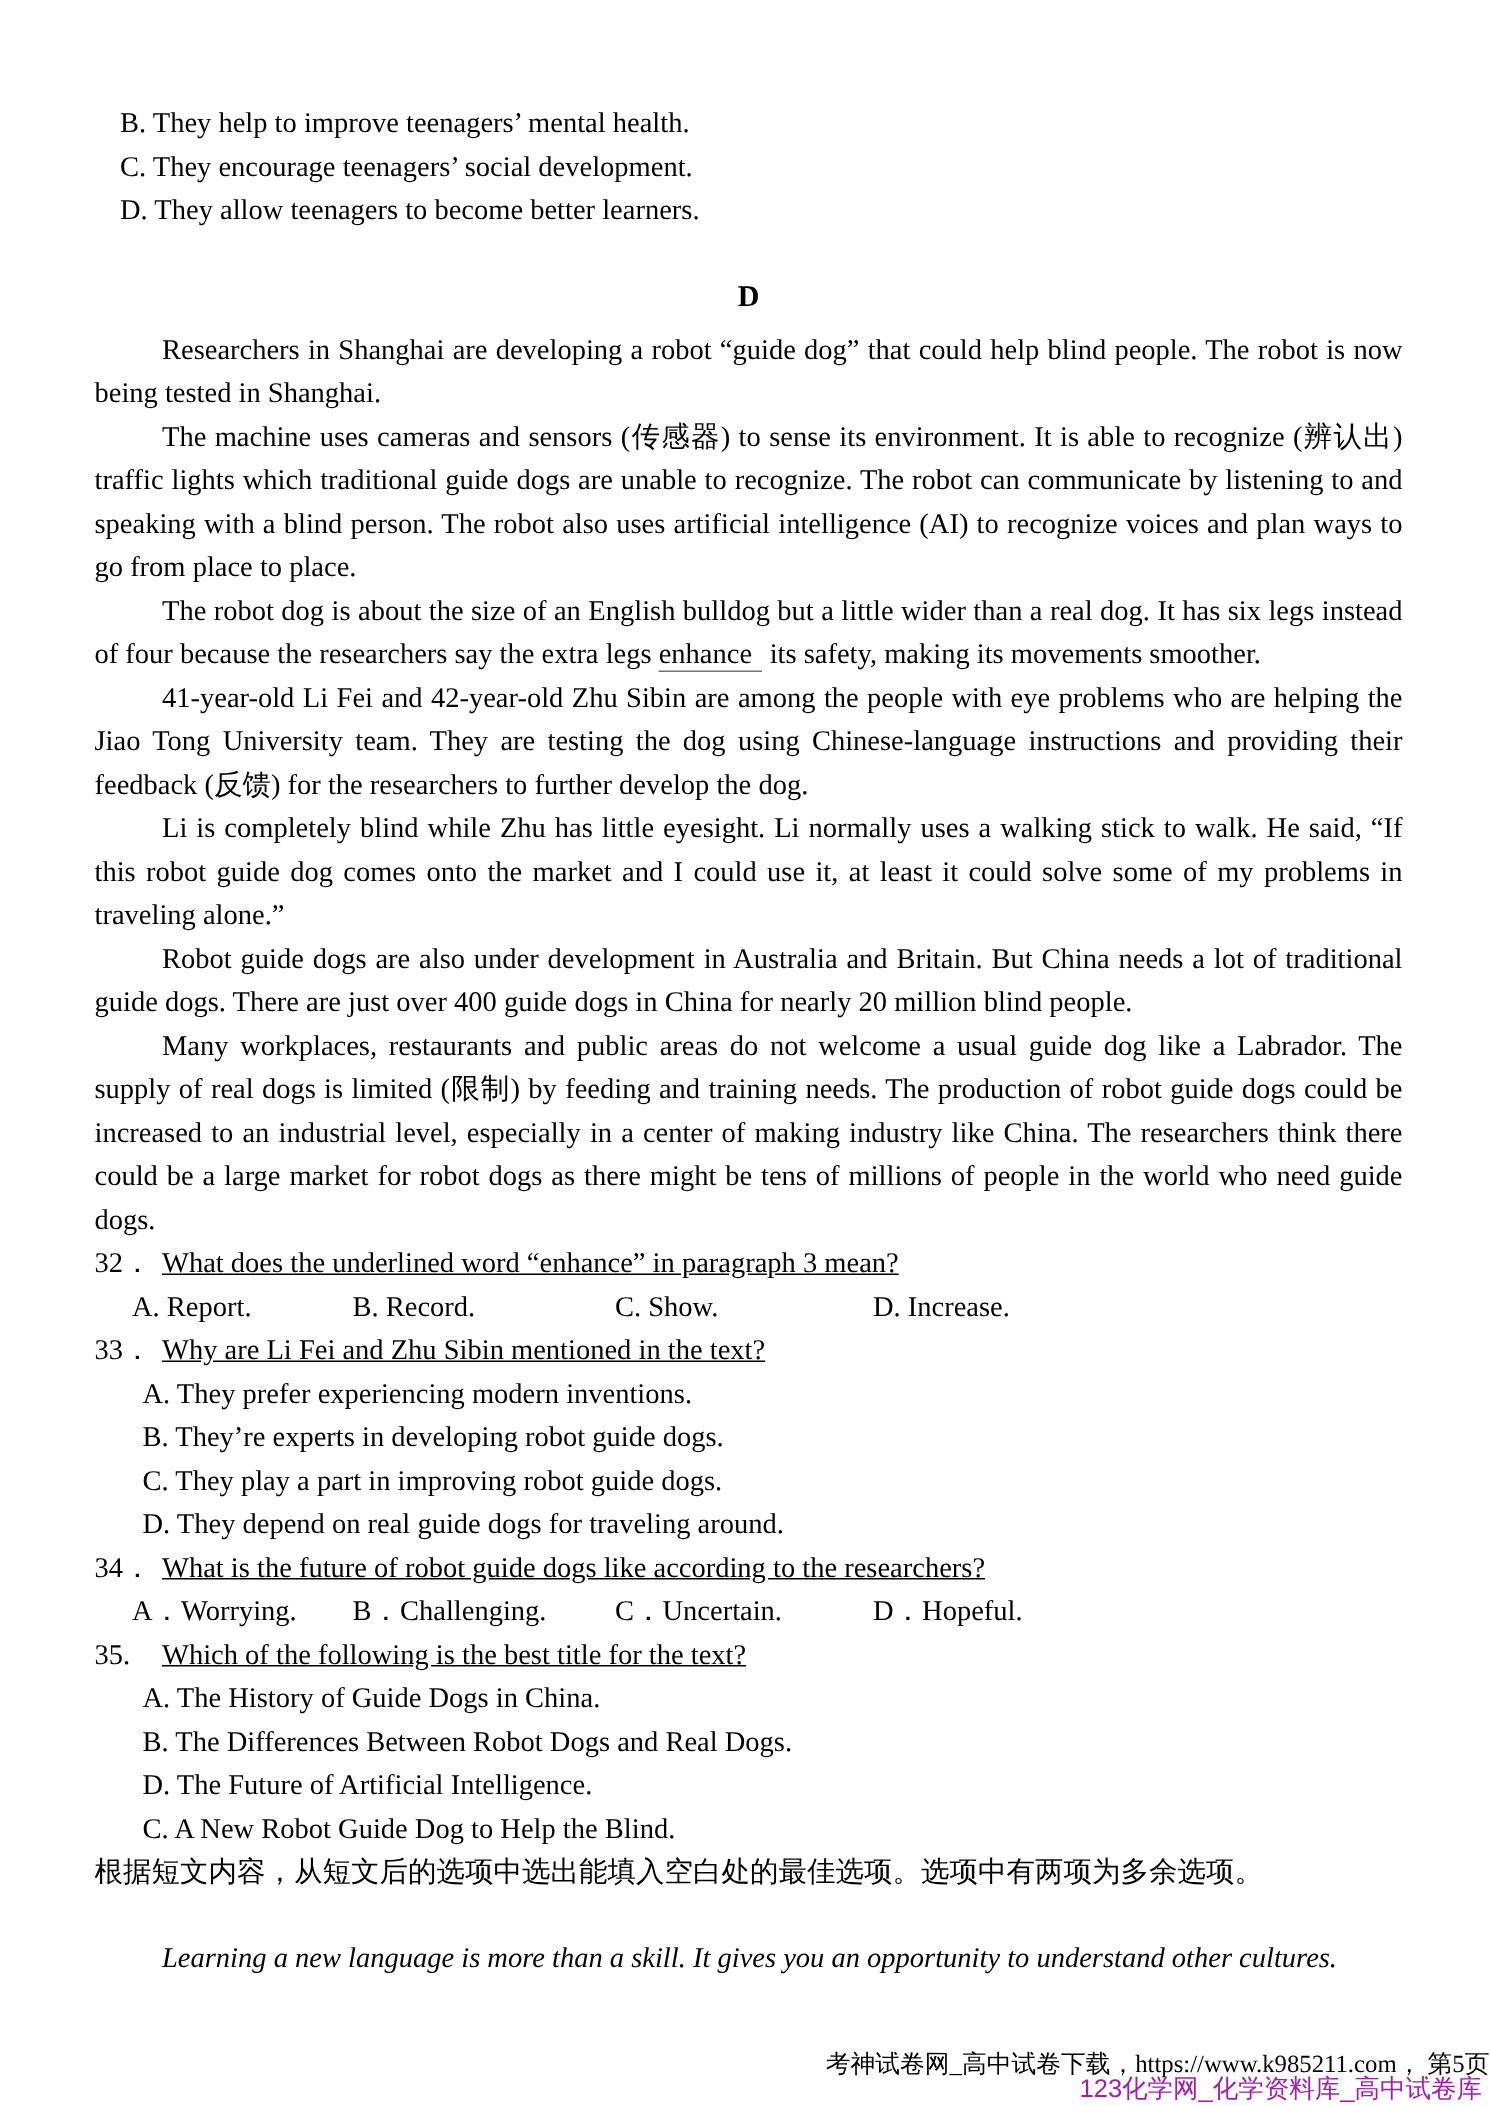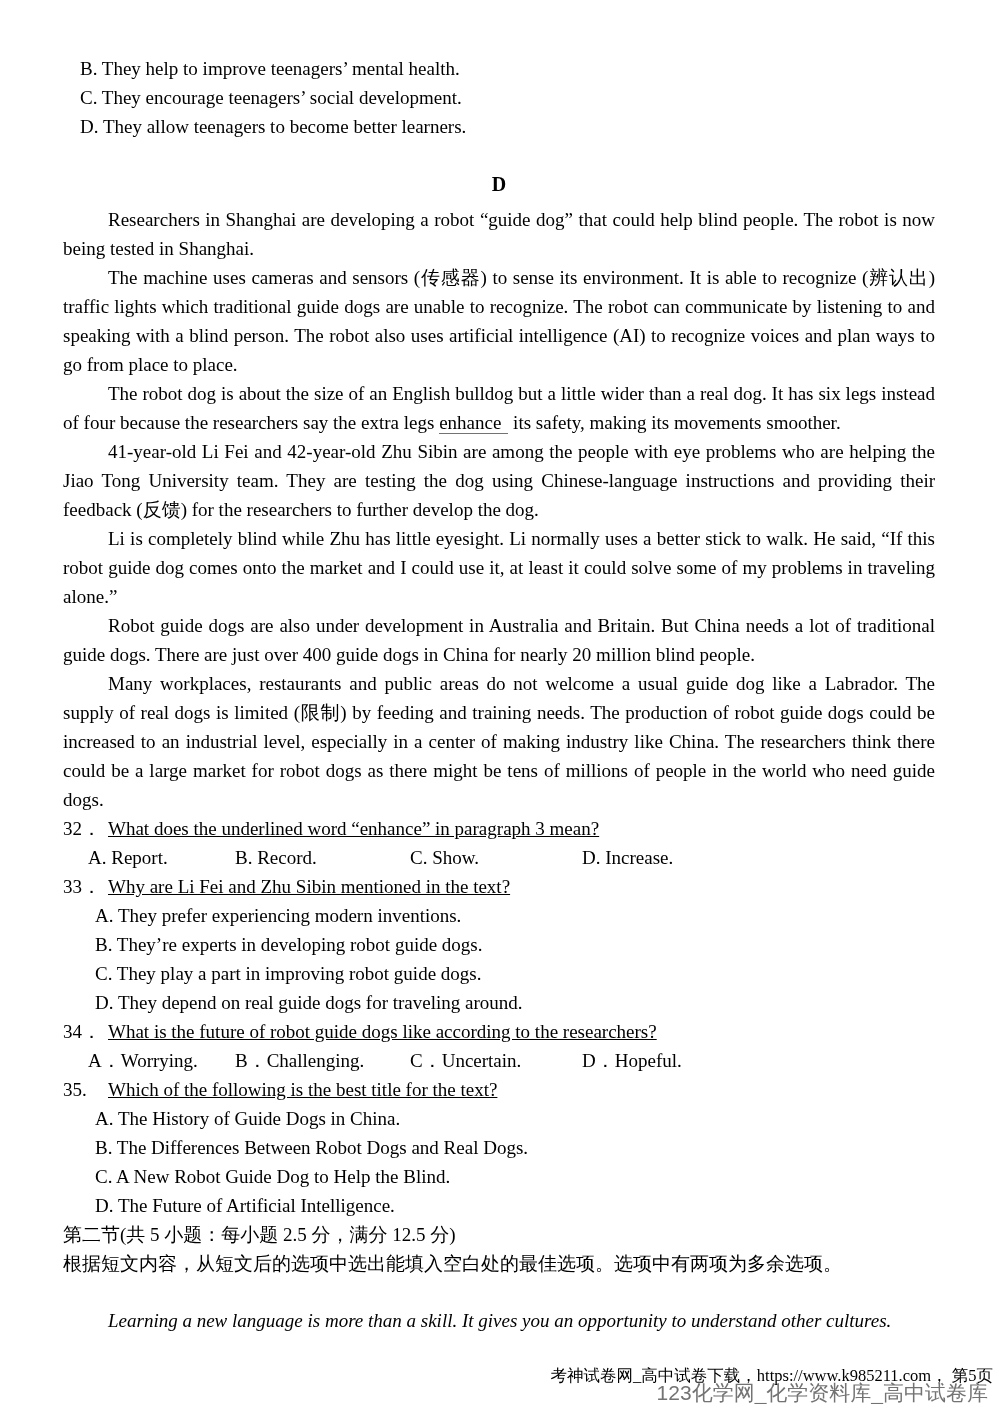--- a/index.html
+++ b/index.html
@@ -6,21 +6,21 @@
   .page {
     position: relative;
     width: 993px;
     height: 1404px;
     box-sizing: border-box;
     background: #ffffff;
     color: #000000;
     font-family: "Liberation Serif", "DejaVu Serif", serif;
     font-size: 19px;
     line-height: 29px;
-    padding: 54px 58px 0 63px;
+    padding: 68px 58px 0 63px;
     overflow: hidden;
   }
   .opt-line { padding-left: 17px; }
   .passage-heading {
     text-align: center;
     font-weight: bold;
     font-size: 20px;
     margin: 29px 0 6px 0;
   }
   .para {
@@ -43,44 +43,44 @@
   .footer-line {
     position: absolute;
     left: 0; right: 0; bottom: 17px;
     text-align: right;
     font-size: 16.5px;
     line-height: 22px;
   }
   .watermark {
     position: absolute;
     right: 5px; bottom: 1px;
-    font-size: 21px;
+    font-size: 17px;
     line-height: 21px;
-    color: #737373;
+    color: #a21caf;
     font-family: "Liberation Sans", "DejaVu Sans", sans-serif;
   }
 </style>
 </head>
 <body>
 
 <div class="page">
 
   <div>
     <div class="opt-line">B. They help to improve teenagers’ mental health.</div>
     <div class="opt-line">C. They encourage teenagers’ social development.</div>
     <div class="opt-line">D. They allow teenagers to become better learners.</div>
   </div>
 
   <div class="passage-heading">D</div>
 
   <p class="para">Researchers in Shanghai are developing a robot “guide dog” that could help blind people. The robot is now being tested in Shanghai.</p>
   <p class="para">The machine uses cameras and sensors (传感器) to sense its environment. It is able to recognize (辨认出) traffic lights which traditional guide dogs are unable to recognize. The robot can communicate by listening to and speaking with a blind person. The robot also uses artificial intelligence (AI) to recognize voices and plan ways to go from place to place.</p>
   <p class="para"><span>The robot dog is about the size of an English bulldog but a little wider than a real dog. It has six legs instead of four because the researchers say the extra legs </span><span class="underlined">enhance</span><span> its safety, making its movements smoother.</span></p>
   <p class="para">41-year-old Li Fei and 42-year-old Zhu Sibin are among the people with eye problems who are helping the Jiao Tong University team. They are testing the dog using Chinese-language instructions and providing their feedback (反馈) for the researchers to further develop the dog.</p>
-  <p class="para">Li is completely blind while Zhu has little eyesight. Li normally uses a better stick to walk. He said, “If this robot guide dog comes onto the market and I could use it, at least it could solve some of my problems in traveling alone.”</p>
+  <p class="para">Li is completely blind while Zhu has little eyesight. Li normally uses a walking stick to walk. He said, “If this robot guide dog comes onto the market and I could use it, at least it could solve some of my problems in traveling alone.”</p>
   <p class="para">Robot guide dogs are also under development in Australia and Britain. But China needs a lot of traditional guide dogs. There are just over 400 guide dogs in China for nearly 20 million blind people.</p>
   <p class="para">Many workplaces, restaurants and public areas do not welcome a usual guide dog like a Labrador. The supply of real dogs is limited (限制) by feeding and training needs. The production of robot guide dogs could be increased to an industrial level, especially in a center of making industry like China. The researchers think there could be a large market for robot dogs as there might be tens of millions of people in the world who need guide dogs.</p>
 
   <div>
     <div class="q-line">
       <span class="q-num">32．</span>
         <span class="q-text">What does the underlined word “enhance” in paragraph 3 mean?</span>
     </div>
     <div class="inline-options">
       <span>A. Report.</span>
@@ -114,25 +114,24 @@
     </div>
   </div>
 
   <div>
     <div class="q-line">
       <span class="q-num">35.</span>
         <span class="q-text">Which of the following is the best title for the text?</span>
     </div>
     <div class="block-opt">A. The History of Guide Dogs in China.</div>
     <div class="block-opt">B. The Differences Between Robot Dogs and Real Dogs.</div>
+    <div class="block-opt">D. The Future of Artificial Intelligence.</div>
     <div class="block-opt">C. A New Robot Guide Dog to Help the Blind.</div>
-    <div class="block-opt">D. The Future of Artificial Intelligence.</div>
   </div>
 
-  <div class="cn-line">第二节(共 5 小题：每小题 2.5 分，满分 12.5 分)</div>
   <div class="cn-line">根据短文内容，从短文后的选项中选出能填入空白处的最佳选项。选项中有两项为多余选项。</div>
 
   <p class="para learning">Learning a new language is more than a skill. It gives you an opportunity to understand other cultures.</p>
 
   <div class="footer-line">考神试卷网_高中试卷下载，https://www.k985211.com，  第5页</div>
   <div class="watermark">123化学网_化学资料库_高中试卷库</div>
 
 </div>
 
 </body></html>

